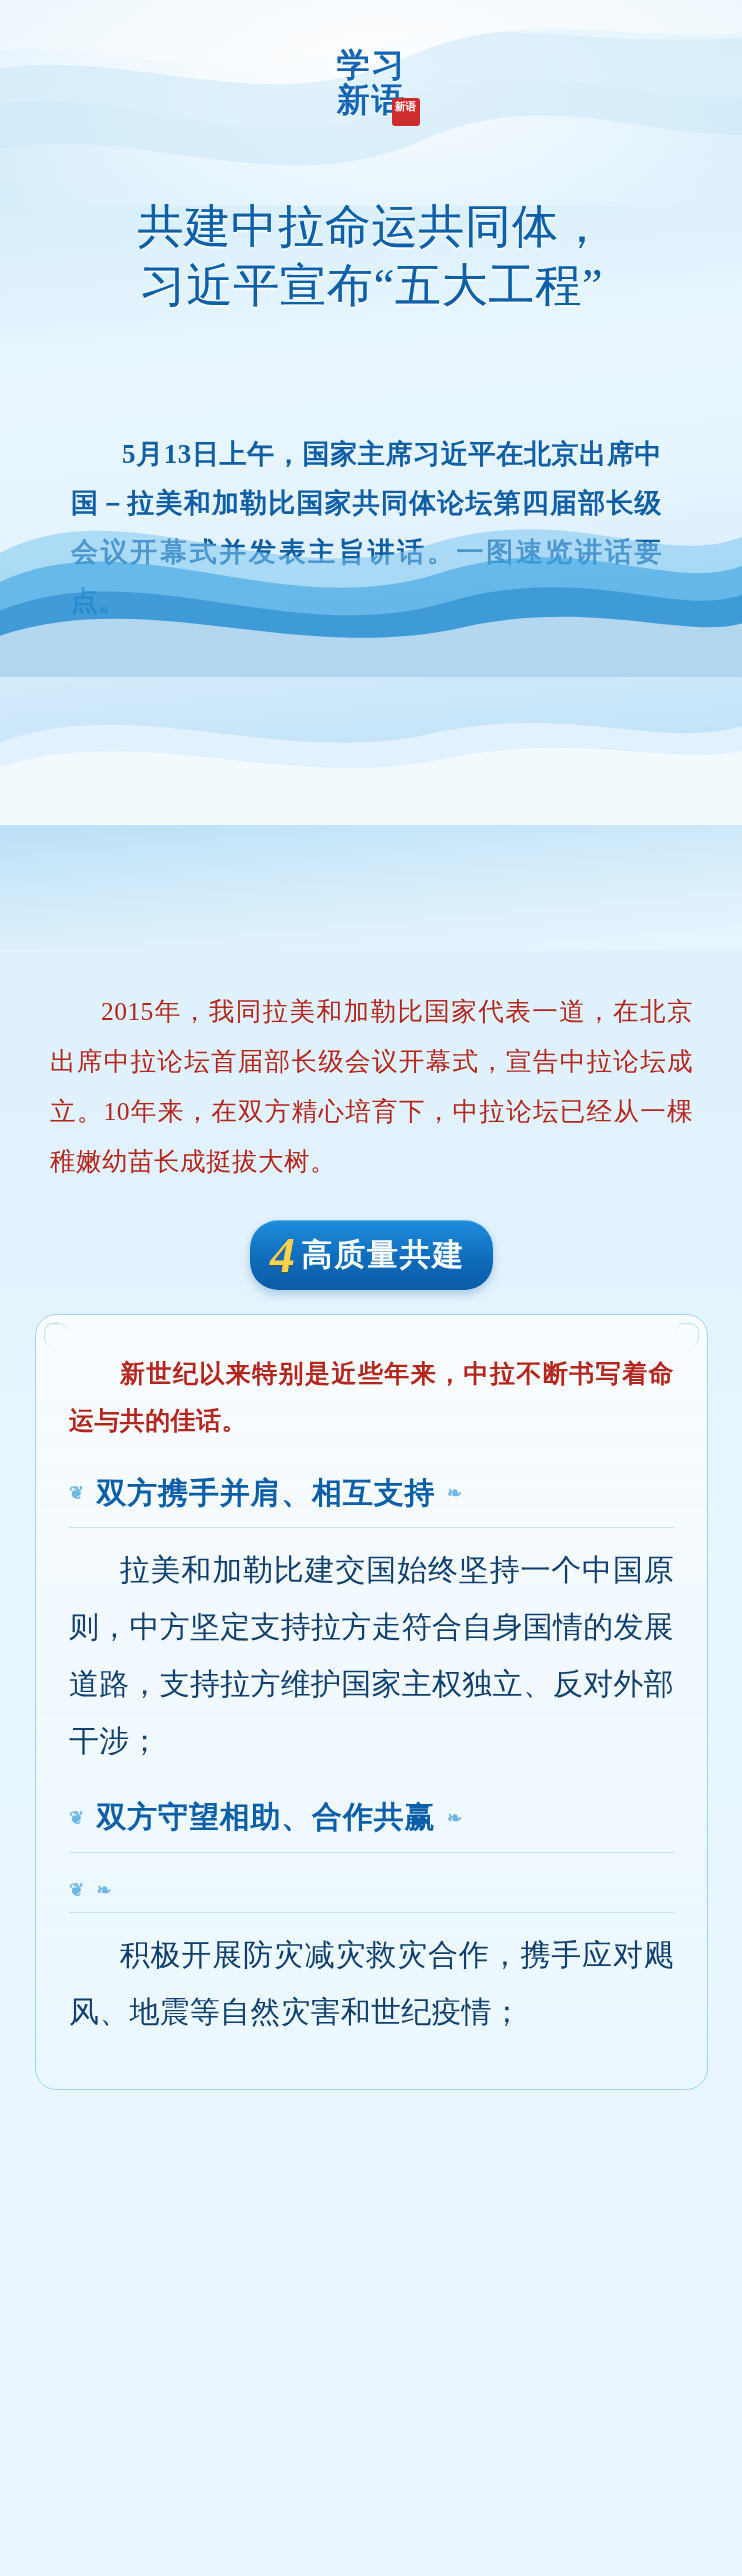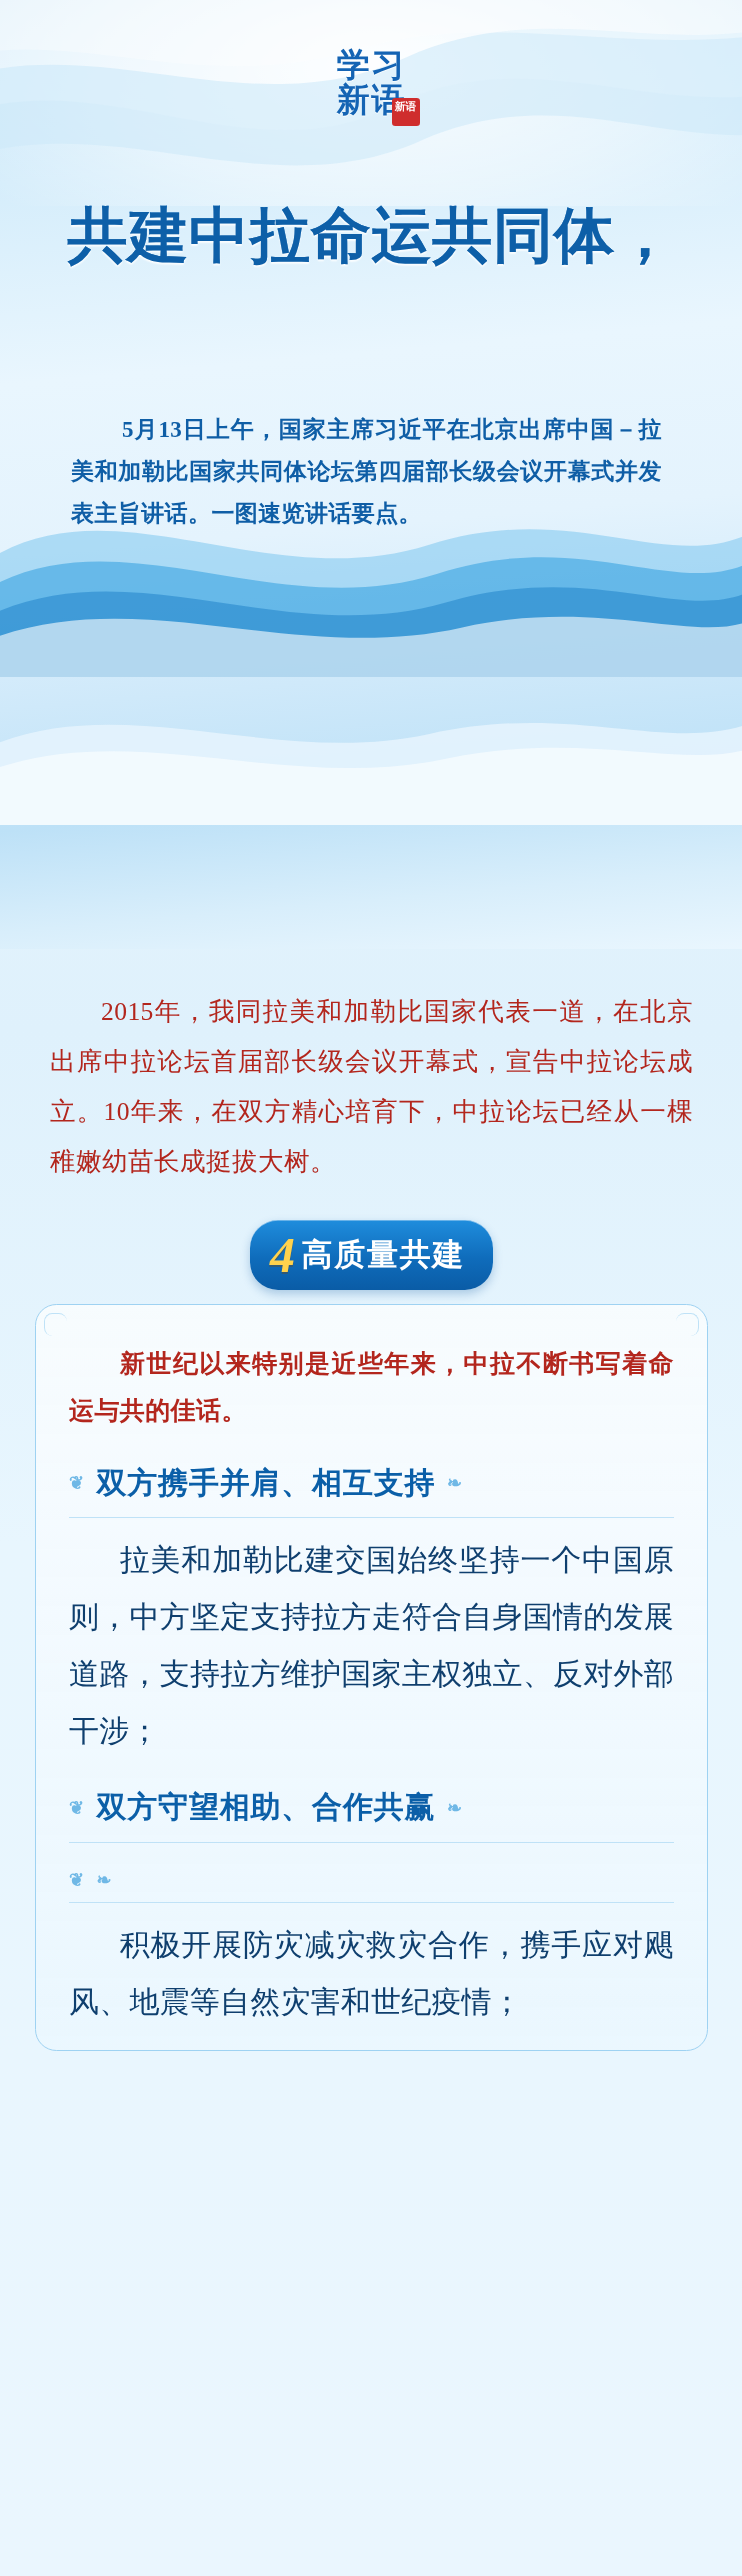--- a/index.html
+++ b/index.html
@@ -85,38 +85,38 @@
     position: absolute;
     top: 198px;
     left: 0;
     width: 743px;
     text-align: center;
     padding: 0 33px;
     box-sizing: border-box;
   }
   .headline .l1, .headline .l2 {
     font-family: "Liberation Serif", serif;
-    font-weight: bold;
-    font-size: 60px;
+    font-weight: normal;
+    font-size: 46px;
     line-height: 1.28;
     letter-spacing: 0.8px;
     background: linear-gradient(180deg, #1f7fd0 0%, #0d5fa8 55%, #0a4d8c 100%);
     -webkit-background-clip: text;
     background-clip: text;
     color: #0d5fa8;
     text-shadow: 0 1.7px 1.7px rgba(255,255,255,.85);
   }
   .hero-lede {
     position: absolute;
-    top: 409px;
+    top: 430px;
     left: 0;
     width: 733px;
     padding: 0 71px;
     box-sizing: border-box;
-    font-size: 23px;
+    font-size: 27px;
     line-height: 1.82;
     color: #0f5ea6;
     text-align: justify;
     font-weight: bold;
     letter-spacing: 0.4px;
   }
   .hero-lede .indent { display: inline-block; width: 51px; }
 
   
   .quote-section {
@@ -166,22 +166,22 @@
   .badge-label {
     font-size: 31px;
     font-weight: bold;
     color: #ffffff;
     letter-spacing: 1.7px;
   }
 
   
   .card {
     position: relative;
-    margin: 14px 35px 0 35px;
-    padding: 35px 33px 20px 33px;
+    margin: 24px 35px 0 35px;
+    padding: 35px 33px 49px 33px;
     border: 1.7px solid #9ed2f2;
     border-radius: 21.5px;
     background: linear-gradient(180deg, rgba(255,255,255,.72) 0%, rgba(235,247,254,.62) 100%);
     box-sizing: border-box;
   }
   .card:before, .card:after {
     content: "";
     position: absolute;
     width: 21.5px; height: 21.5px;
     border: 1.7px solid #bfe2f7;
@@ -258,20 +258,21 @@
     <div class="logo-wrap">
       <div class="logo-box">
         <div class="logo-text">学习</div>
         <div class="logo-text">新语</div>
         <div class="logo-seal">新语</div>
       </div>
     </div>
 
     <div class="headline">
       <div class="l1">共建中拉命运共同体，</div>
+      <div class="l2">习近平宣布“五大工程”</div>
     </div>
 
     <div class="hero-lede">
       <span class="indent"></span><span>5月13日上午，国家主席习近平在北京出席中国－拉美和加勒比国家共同体论坛第四届部长级会议开幕式并发表主旨讲话。一图速览讲话要点。</span>
     </div>
 
     <svg class="divider-wave" style="bottom:272px; height:248px;" viewBox="0 0 900 300" preserveAspectRatio="none">
       <path d="M0,150 C150,70 330,200 520,140 C690,86 800,170 900,130 L900,300 L0,300 Z" fill="#7ec6ee" opacity="0.55"></path>
       <path d="M0,185 C160,110 340,235 530,175 C700,120 810,200 900,165 L900,300 L0,300 Z" fill="#2f9ede" opacity="0.55"></path>
       <path d="M0,220 C170,150 350,265 540,210 C710,160 820,230 900,200 L900,300 L0,300 Z" fill="#1277c4" opacity="0.45"></path>

